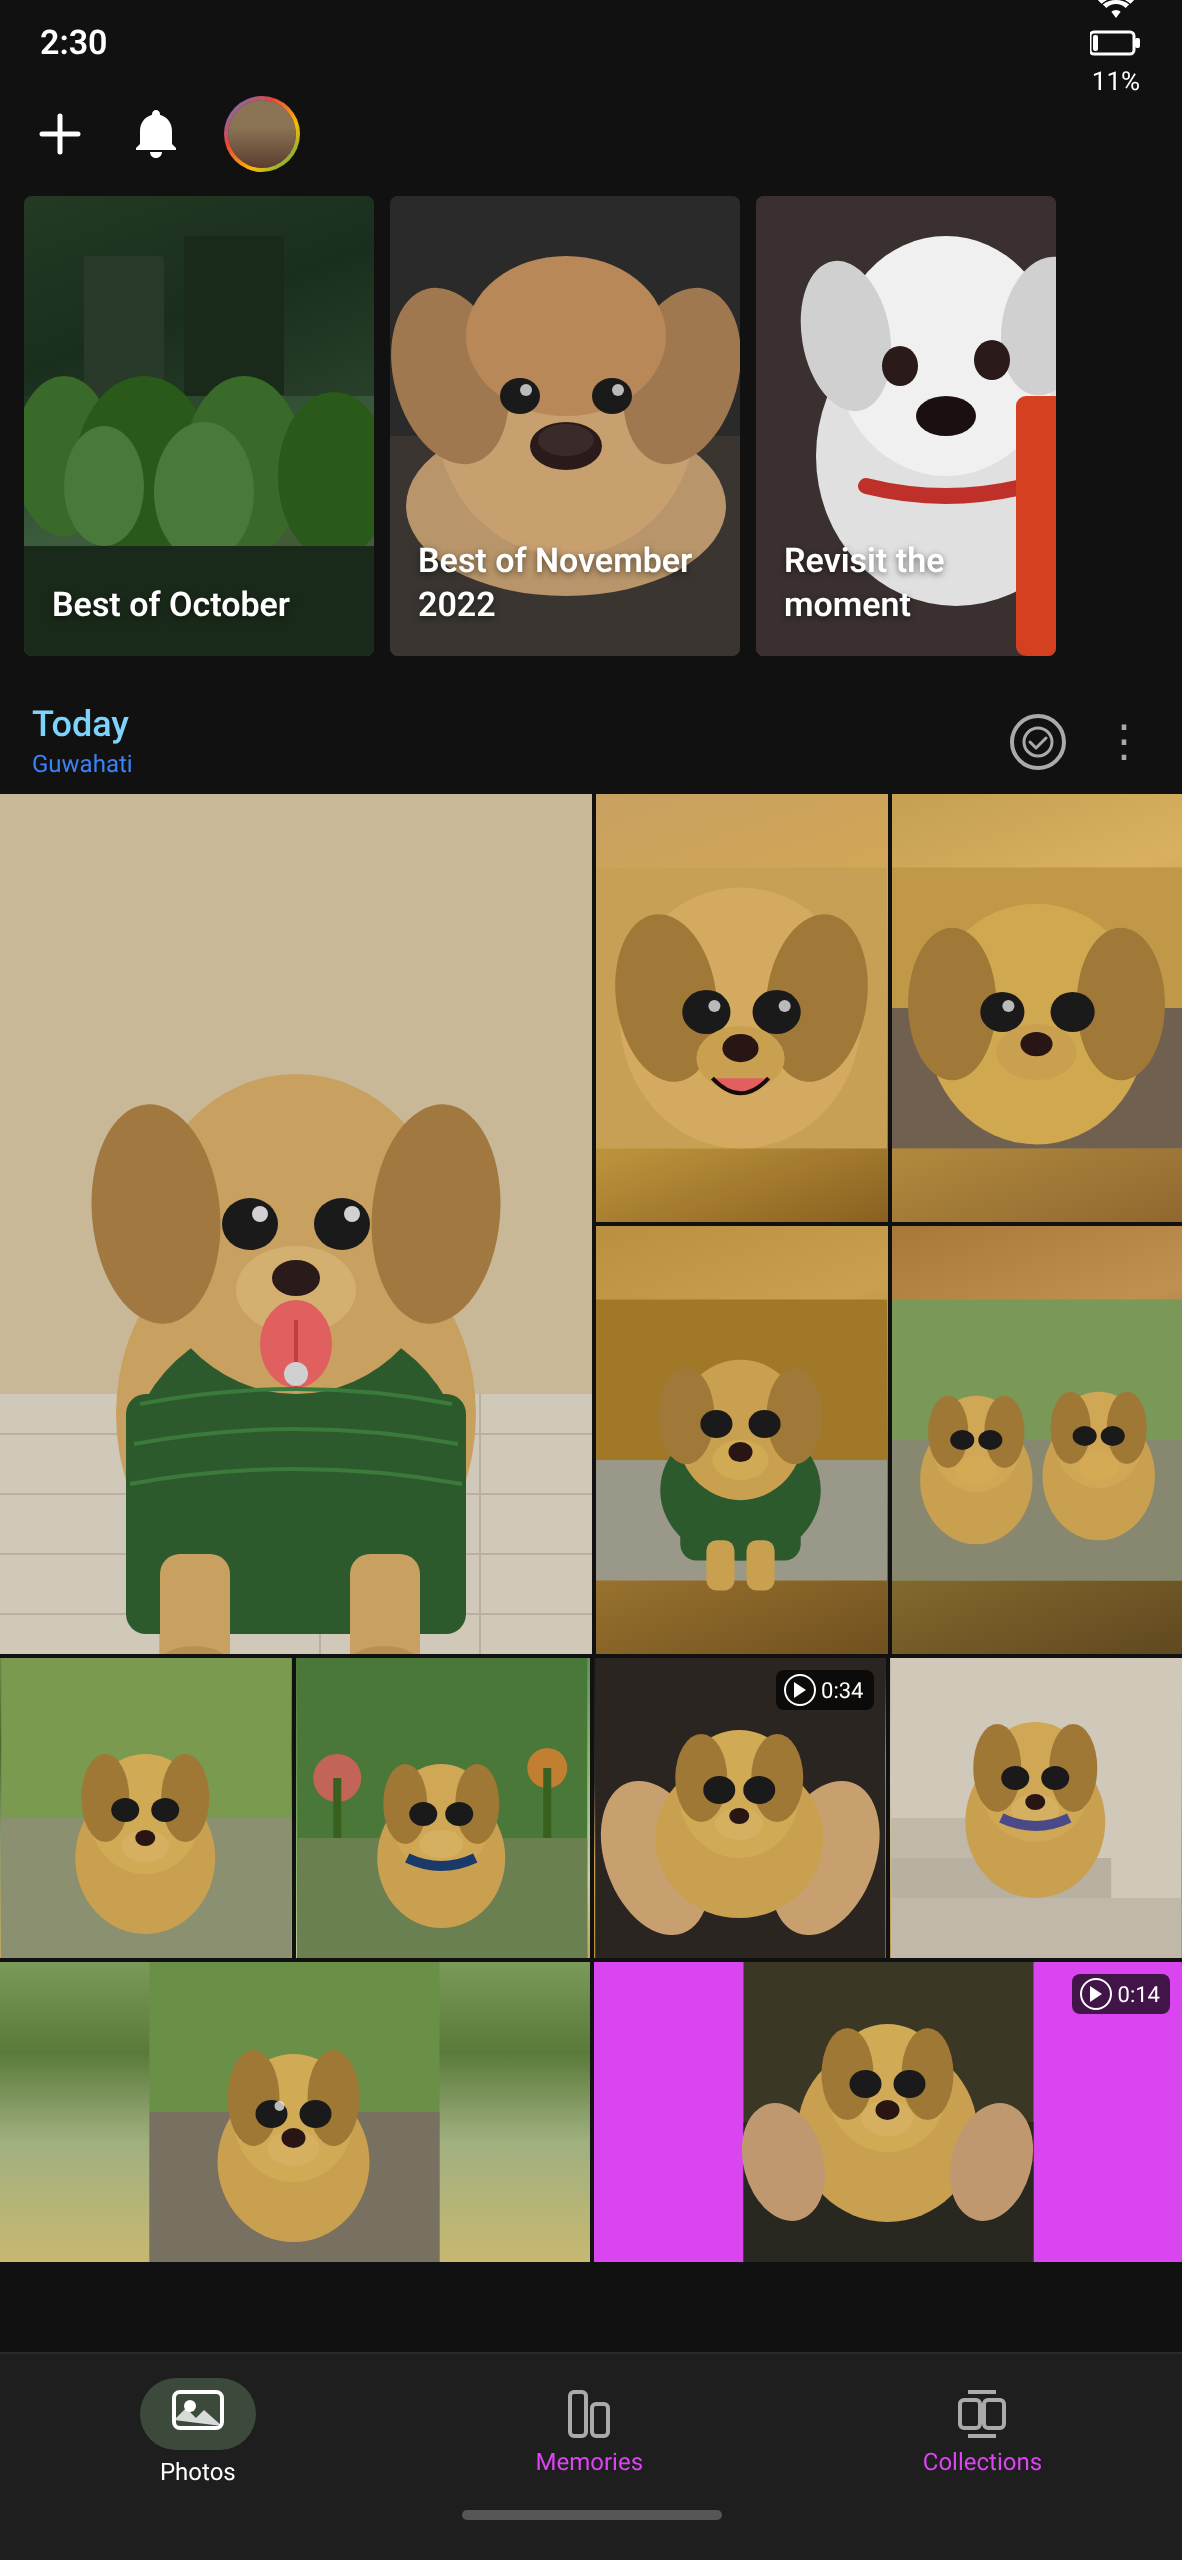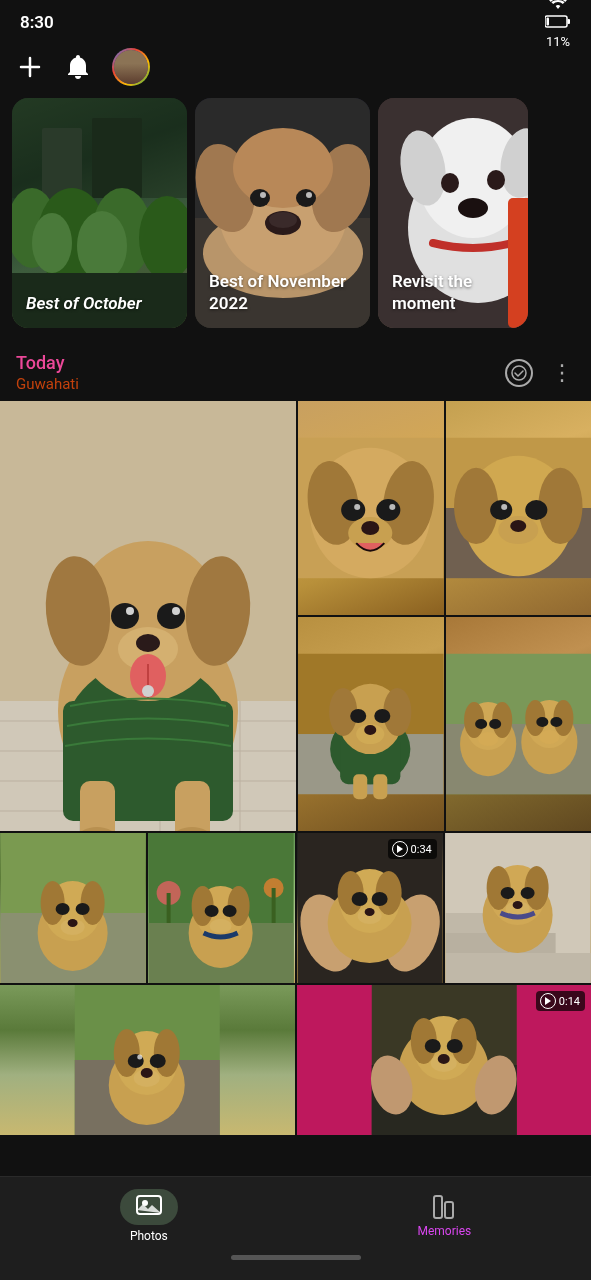--- a/index.html
+++ b/index.html
@@ -94,30 +94,29 @@
     }
 
     
     .highlights {
       display: flex;
       gap: 8px;
       padding: 0 12px 16px 12px;
       overflow: hidden;
     }
     .highlight-card {
-      border-radius: 16px;
+      border-radius: 4px;
       overflow: hidden;
       position: relative;
       flex-shrink: 0;
       cursor: pointer;
     }
     .highlight-card:nth-child(1) {
       width: 175px;
       height: 230px;
-      font-style: italic;
     }
     .highlight-card:nth-child(2) {
       width: 175px;
       height: 230px;
     }
     .highlight-card:nth-child(3) {
       width: 150px;
       height: 230px;
     }
     .highlight-bg {
@@ -154,25 +153,25 @@
       align-items: center;
       padding: 8px 16px 8px 16px;
     }
     .today-info {
       display: flex;
       flex-direction: column;
     }
     .today-title {
       font-size: 18px;
       font-weight: 500;
-      color: #ec4899;
+      color: #7dd3fc;
     }
     .today-location {
-      font-size: 15px;
-      color: #c2410c;
+      font-size: 12px;
+      color: #3b82f6;
       margin-top: 2px;
     }
     .today-actions {
       display: flex;
       align-items: center;
       gap: 18px;
     }
     .circle-check {
       width: 28px;
       height: 28px;
@@ -306,21 +305,21 @@
       height: 5px;
       background: #555;
       border-radius: 3px;
       margin: 8px auto 0;
     }
   </style>
 </head>
 <body>
 
 <div class="status-bar">
-  <span class="status-time">8:30</span>
+  <span class="status-time">2:30</span>
   <div class="status-icons">
     <svg width="18" height="13" viewBox="0 0 18 13">
       <path d="M9 3C6.2 3 3.7 4.1 1.8 5.9L0 4.1C2.4 1.6 5.5 0 9 0s6.6 1.6 9 4.1L16.2 5.9C14.3 4.1 11.8 3 9 3z" fill="white"></path>
       <path d="M9 6c-1.9 0-3.6.8-4.8 2l-1.8-1.8C4.1 4.8 6.4 4 9 4s4.9.8 6.6 2.2L13.8 8C12.6 6.8 10.9 6 9 6z" fill="white"></path>
       <path d="M9 9c-.9 0-1.7.4-2.3.9L9 13l2.3-3.1C10.7 9.4 9.9 9 9 9z" fill="white"></path>
     </svg>
     <svg width="26" height="13" viewBox="0 0 26 13">
       <rect x="0" y="1" width="22" height="11" rx="2" ry="2" fill="none" stroke="white" stroke-width="1.5"></rect>
       <rect x="22.5" y="4" width="2.5" height="5" rx="1" fill="white"></rect>
       <rect x="1.5" y="2.5" width="2.5" height="8" rx="1" fill="white"></rect>
@@ -680,21 +679,21 @@
         <ellipse cx="52" cy="68" rx="13" ry="24" fill="#a07835"></ellipse>
         <ellipse cx="92" cy="68" rx="13" ry="24" fill="#a07835"></ellipse>
         <ellipse cx="61" cy="76" rx="8" ry="7" fill="#1a1a1a"></ellipse>
         <ellipse cx="83" cy="76" rx="8" ry="7" fill="#1a1a1a"></ellipse>
         <circle cx="65" cy="72" r="2.5" fill="white" opacity="0.7"></circle>
         <ellipse cx="72" cy="93" rx="13" ry="9" fill="#d4b060"></ellipse>
         <ellipse cx="72" cy="88" rx="6" ry="5" fill="#2a1515"></ellipse>
       </svg>
     </div>
 
-    <div class="photo-cell" style="flex:1;height:150px;background:#be185d;position:relative;">
+    <div class="photo-cell" style="flex:1;height:150px;background:#d946ef;position:relative;">
       <svg width="100%" height="150" viewBox="0 0 145 150" xmlns="http://www.w3.org/2000/svg">
         <rect x="0" y="0" width="145" height="150" fill="#3a3825"></rect>
         <rect x="0" y="80" width="145" height="70" fill="#282820"></rect>
 
         <ellipse cx="72" cy="85" rx="45" ry="45" fill="#c8a050"></ellipse>
         <ellipse cx="72" cy="63" rx="30" ry="32" fill="#d0aa55"></ellipse>
         <ellipse cx="52" cy="56" rx="13" ry="23" fill="#a07835"></ellipse>
         <ellipse cx="92" cy="56" rx="13" ry="23" fill="#a07835"></ellipse>
         <ellipse cx="61" cy="61" rx="8" ry="7" fill="#1a1a1a"></ellipse>
         <ellipse cx="83" cy="61" rx="8" ry="7" fill="#1a1a1a"></ellipse>
@@ -731,16 +730,25 @@
     </div>
 
     <div class="nav-item">
       <svg width="26" height="26" viewBox="0 0 26 26" fill="none">
         <rect x="3" y="2" width="8" height="22" rx="2" stroke="#aaaaaa" stroke-width="2"></rect>
         <rect x="14" y="8" width="8" height="16" rx="2" stroke="#aaaaaa" stroke-width="2"></rect>
       </svg>
       <span class="nav-label">Memories</span>
     </div>
 
+    <div class="nav-item">
+      <svg width="26" height="26" viewBox="0 0 26 26" fill="none">
+        <rect x="2" y="6" width="10" height="14" rx="2" stroke="#aaaaaa" stroke-width="2"></rect>
+        <rect x="14" y="6" width="10" height="14" rx="2" stroke="#aaaaaa" stroke-width="2"></rect>
+        <line x1="6" y1="2" x2="20" y2="2" stroke="#aaaaaa" stroke-width="2"></line>
+        <line x1="6" y1="24" x2="20" y2="24" stroke="#aaaaaa" stroke-width="2"></line>
+      </svg>
+      <span class="nav-label">Collections</span>
+    </div>
 
   </div>
   <div class="home-indicator"></div>
 </div>
 
 </body></html>

